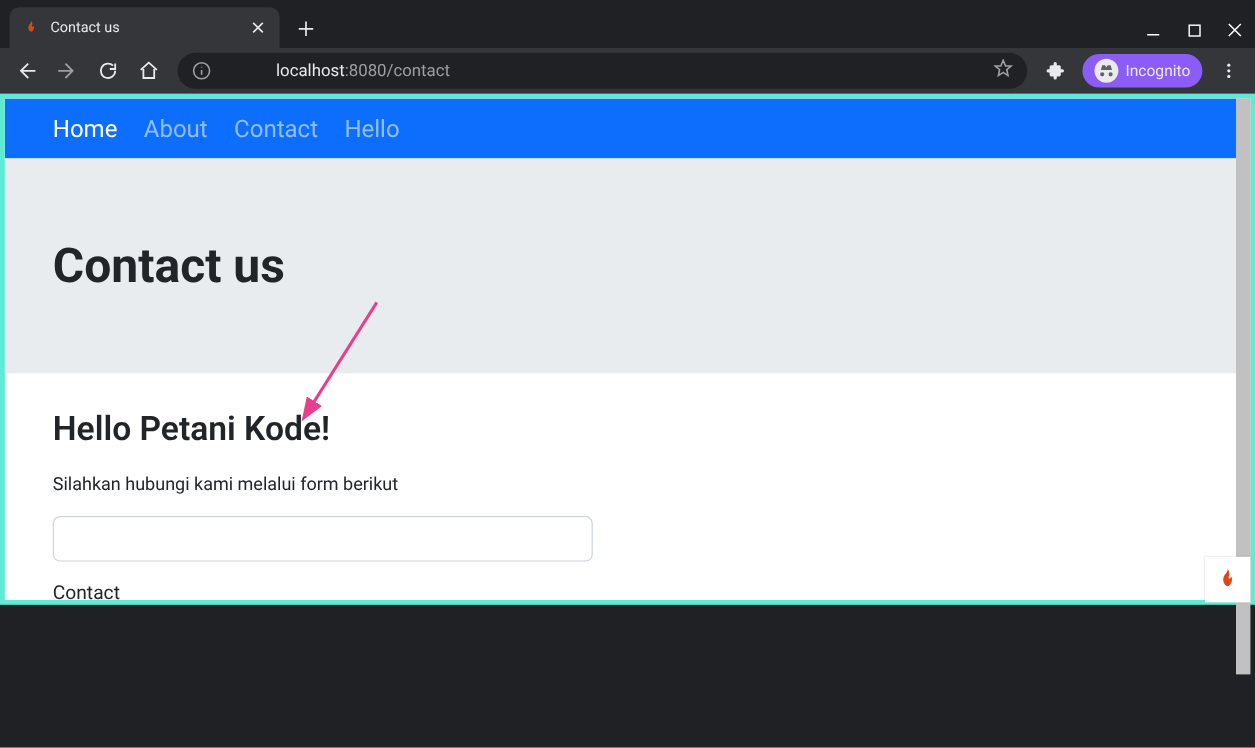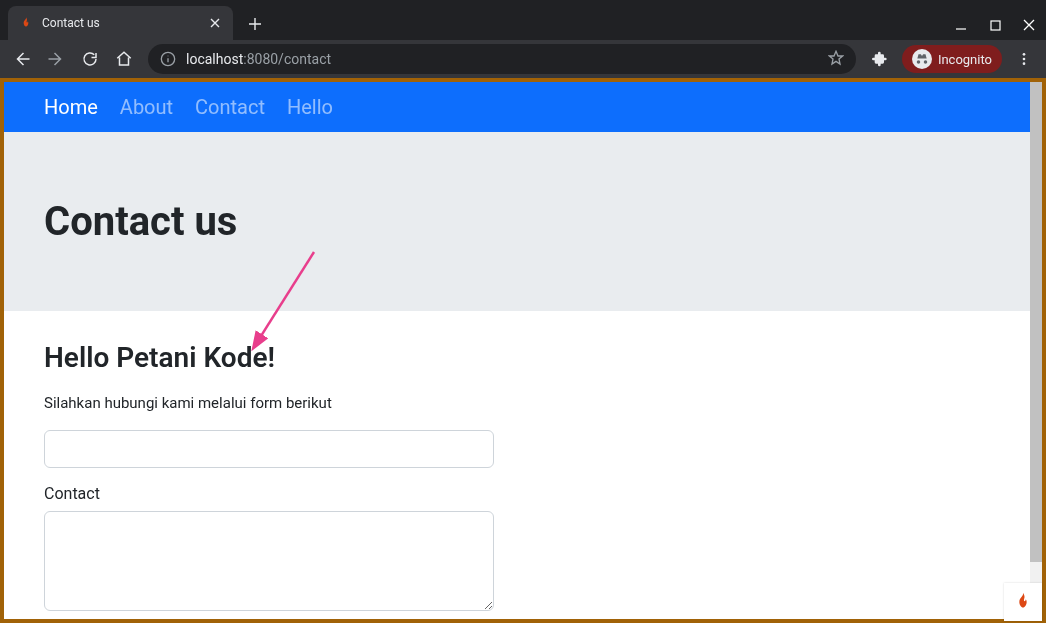--- a/index.html
+++ b/index.html
@@ -10,26 +10,26 @@
     .tab .title { flex:1; }
     .tab .close { width:16px; height:16px; display:flex; align-items:center; justify-content:center; color:#e8eaed; font-size:14px; cursor:pointer; }
     .newtab { width:28px; height:28px; margin-left:8px; display:flex; align-items:center; justify-content:center; color:#e8eaed; font-size:18px; cursor:pointer; margin-bottom:2px; }
     .winctrl { margin-left:auto; display:flex; }
     .winbtn { width:34px; height:30px; display:flex; align-items:center; justify-content:center; color:#fff; cursor:pointer; }
     .toolbar { height:38px; background:#35363a; display:flex; align-items:center; padding:0 6px; gap:2px; }
     .tbtn { width:32px; height:32px; display:flex; align-items:center; justify-content:center; color:#9aa0a6; cursor:pointer; border-radius:50%; }
     .tbtn.enabled { color:#e8eaed; }
     .omnibox { flex:1; height:30px; background:#202124; border-radius:15px; margin:0 6px; display:flex; align-items:center; padding:0 12px; color:#e8eaed; font-size:14px; gap:10px; }
     .omnibox .info { width:16px; height:16px; display:flex; align-items:center; justify-content:center; color:#9aa0a6; }
-    .omnibox .url { flex:1; }
+    .omnibox .url { flex:1;margin-left:44px; }
     .omnibox .url .port { color:#9aa0a6; }
     .omnibox .star { color:#9aa0a6; cursor:pointer; }
-    .incog { display:flex; align-items:center; gap:6px; color:#e8eaed; font-size:13px; background:#7f1d1d; border-radius:14px; padding:4px 10px; margin:0 4px; }
+    .incog { display:flex; align-items:center; gap:6px; color:#e8eaed; font-size:13px; background:#8b5cf6; border-radius:14px; padding:4px 10px; margin:0 4px; }
     .incog .icon { width:20px; height:20px; border-radius:50%; background:#e8eaed; display:flex; align-items:center; justify-content:center; }
-    .viewport-wrap { position:relative; height:545px; background:#a16207; }
+    .viewport-wrap { position:relative; height:426px; background:#5eead4; }
     .viewport { position:absolute; left:4px; top:4px; right:16px; bottom:4px; overflow:hidden; background:#fff; }
     .scrolltrack { position:absolute; right:4px; top:4px; bottom:4px; width:12px; background:#f1f1f1; }
     .scrollthumb { position:absolute; right:0; top:0; width:12px; height:480px; background:#c1c1c1; }
     .navbar { background:#0d6efd; height:50px; display:flex; align-items:center; padding:0 40px; gap:22px; }
     .navbrand { color:#fff; font-size:20px; text-decoration:none; }
     .navlink { color:rgba(255,255,255,0.55); font-size:20px; text-decoration:none; }
     .jumbo { background:#e9ecef; padding:66px 40px; }
     .jumbo h1 { font-size:40px; font-weight:700; color:#212529; }
     .content { padding:30px 40px; }
     .content h2 { font-size:28px; font-weight:600; color:#212529; margin-bottom:20px; }

